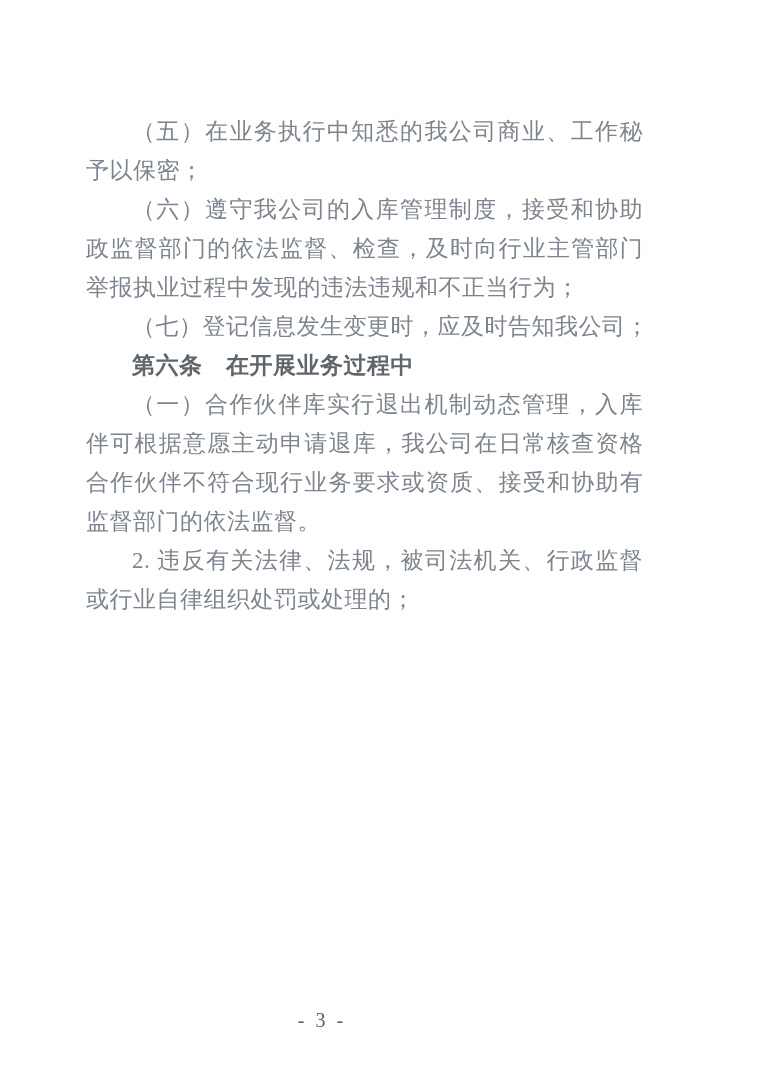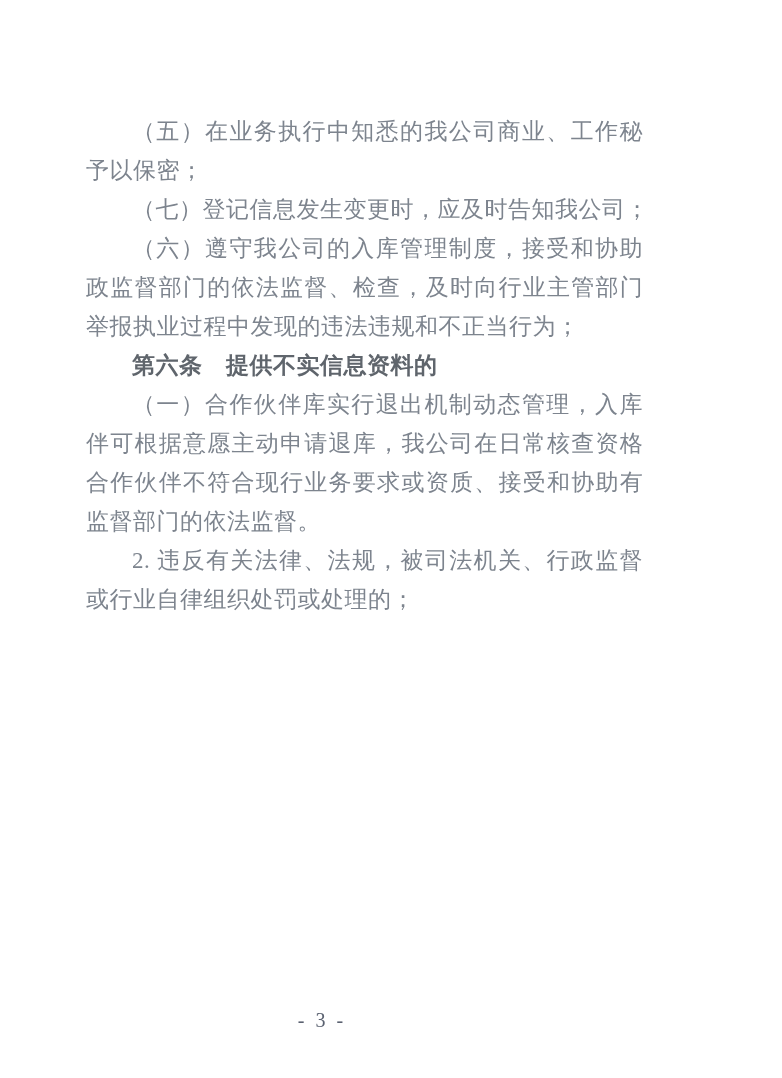--- a/index.html
+++ b/index.html
@@ -51,20 +51,20 @@
     font-family: "Liberation Serif", "DejaVu Serif", serif;
     letter-spacing: 3px;
   }
 </style>
 </head>
 <body>
 
 <div class="page">
   <div class="content">
     <p class="para">（五）在业务执行中知悉的我公司商业、工作秘密事项予以保密；</p>
+    <p class="para">（六）遵守我公司的入库管理制度，接受和协助有关行政监督部门的依法监督、检查，及时向行业主管部门反映或举报执业过程中发现的违法违规和不正当行为；</p>
     <p class="para">（七）登记信息发生变更时，应及时告知我公司；</p>
-    <p class="para">（六）遵守我公司的入库管理制度，接受和协助有关行政监督部门的依法监督、检查，及时向行业主管部门反映或举报执业过程中发现的违法违规和不正当行为；</p>
-    <p class="heading">第六条　提供不实信息资料的</p>
+    <p class="heading">第六条　在开展业务过程中</p>
     <p class="para">（一）合作伙伴库实行退出机制动态管理，入库合作伙伴可根据意愿主动申请退库，我公司在日常核查资格中发现合作伙伴不符合现行业务要求或资质、接受和协助有关行政监督部门的依法监督。</p>
     <p class="para">2. 违反有关法律、法规，被司法机关、行政监督等部门或行业自律组织处罚或处理的；</p>
   </div>
   <div class="page-number">- 3 -</div>
 </div>
 
 </body></html>

